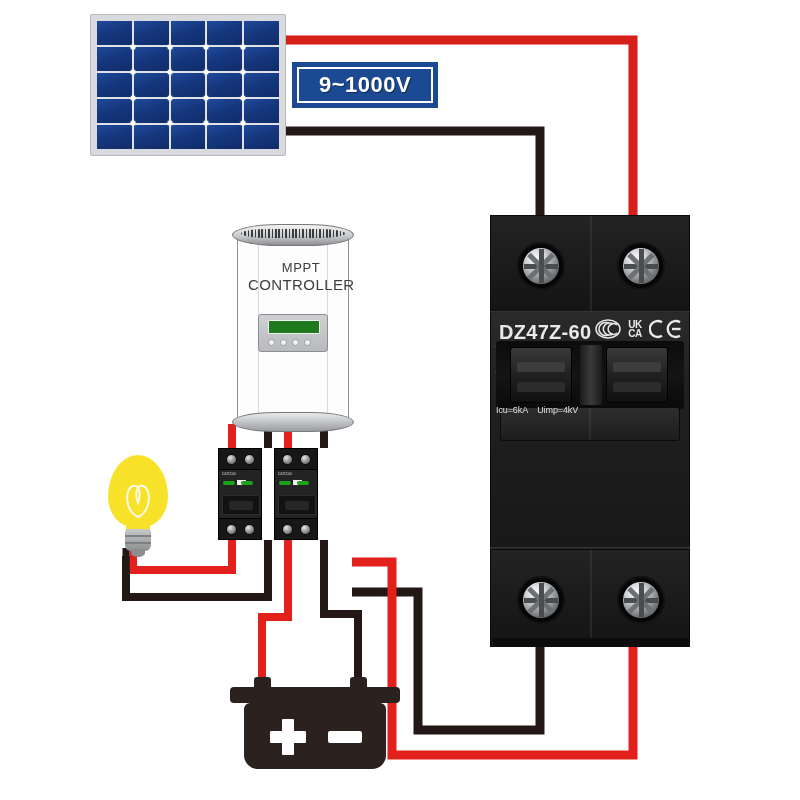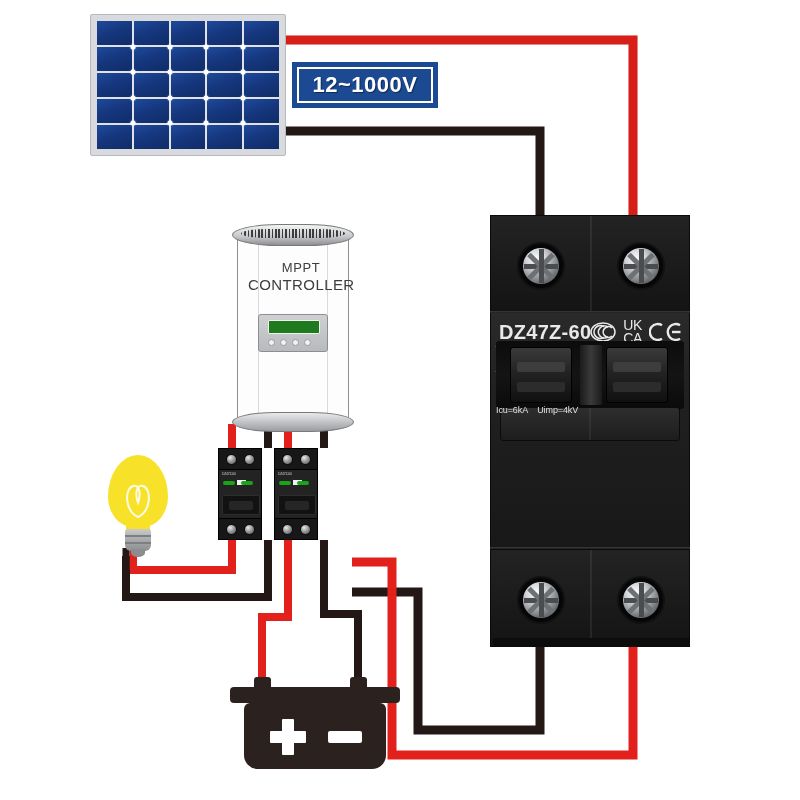--- a/index.html
+++ b/index.html
@@ -302,21 +302,21 @@
   .bk-model {
     position: absolute; left: 8px; top: 8px;
     color: #e9e9e9; font-size: 20px; font-weight: bold; letter-spacing: 0.3px;
   }
   .bk-certs {
     position: absolute; right: 6px; top: 6px;
     display: flex; align-items: center; gap: 7px;
     color: #e9e9e9;
   }
   .cert-ccc { width: 26px; height: 20px; }
-  .cert-ukca { font-size: 14px; font-weight: normal; line-height: 0.95; letter-spacing: -0.3px; }
+  .cert-ukca { font-size: 10px; font-weight: bold; line-height: 0.95; letter-spacing: -0.3px; }
   .cert-ce { width: 34px; height: 20px; }
 
   .bk-hr {
     position: absolute; left: 4px; width: 92px; height: 1px; background: #4a4a4a;
   }
   .led-green {
     position: absolute; width: 52px; height: 15px; border-radius: 8px;
     background: radial-gradient(ellipse at 35% 30%, #6ae26a 0%, #27b527 45%, #0b7d0b 100%);
   }
   .led-green.l { left: 6px; top: 40px; }
@@ -480,21 +480,21 @@
       <div class="node" style="left:60%;top:60%"></div>
       <div class="node" style="left:80%;top:60%"></div>
       <div class="node" style="left:20%;top:80%"></div>
       <div class="node" style="left:40%;top:80%"></div>
       <div class="node" style="left:60%;top:80%"></div>
       <div class="node" style="left:80%;top:80%"></div>
     </div>
   </div>
 
   <div class="badge">
-    <div class="badge-inner">12~1000V</div>
+    <div class="badge-inner">9~1000V</div>
   </div>
 
   <div id="mppt">
     <div class="mppt-body"></div>
     <div class="mppt-cap-bot"></div>
     <div class="mppt-cap-top">
       <div class="vents"></div>
     </div>
     <div class="mppt-label">
       <div class="l1">MPPT</div>

